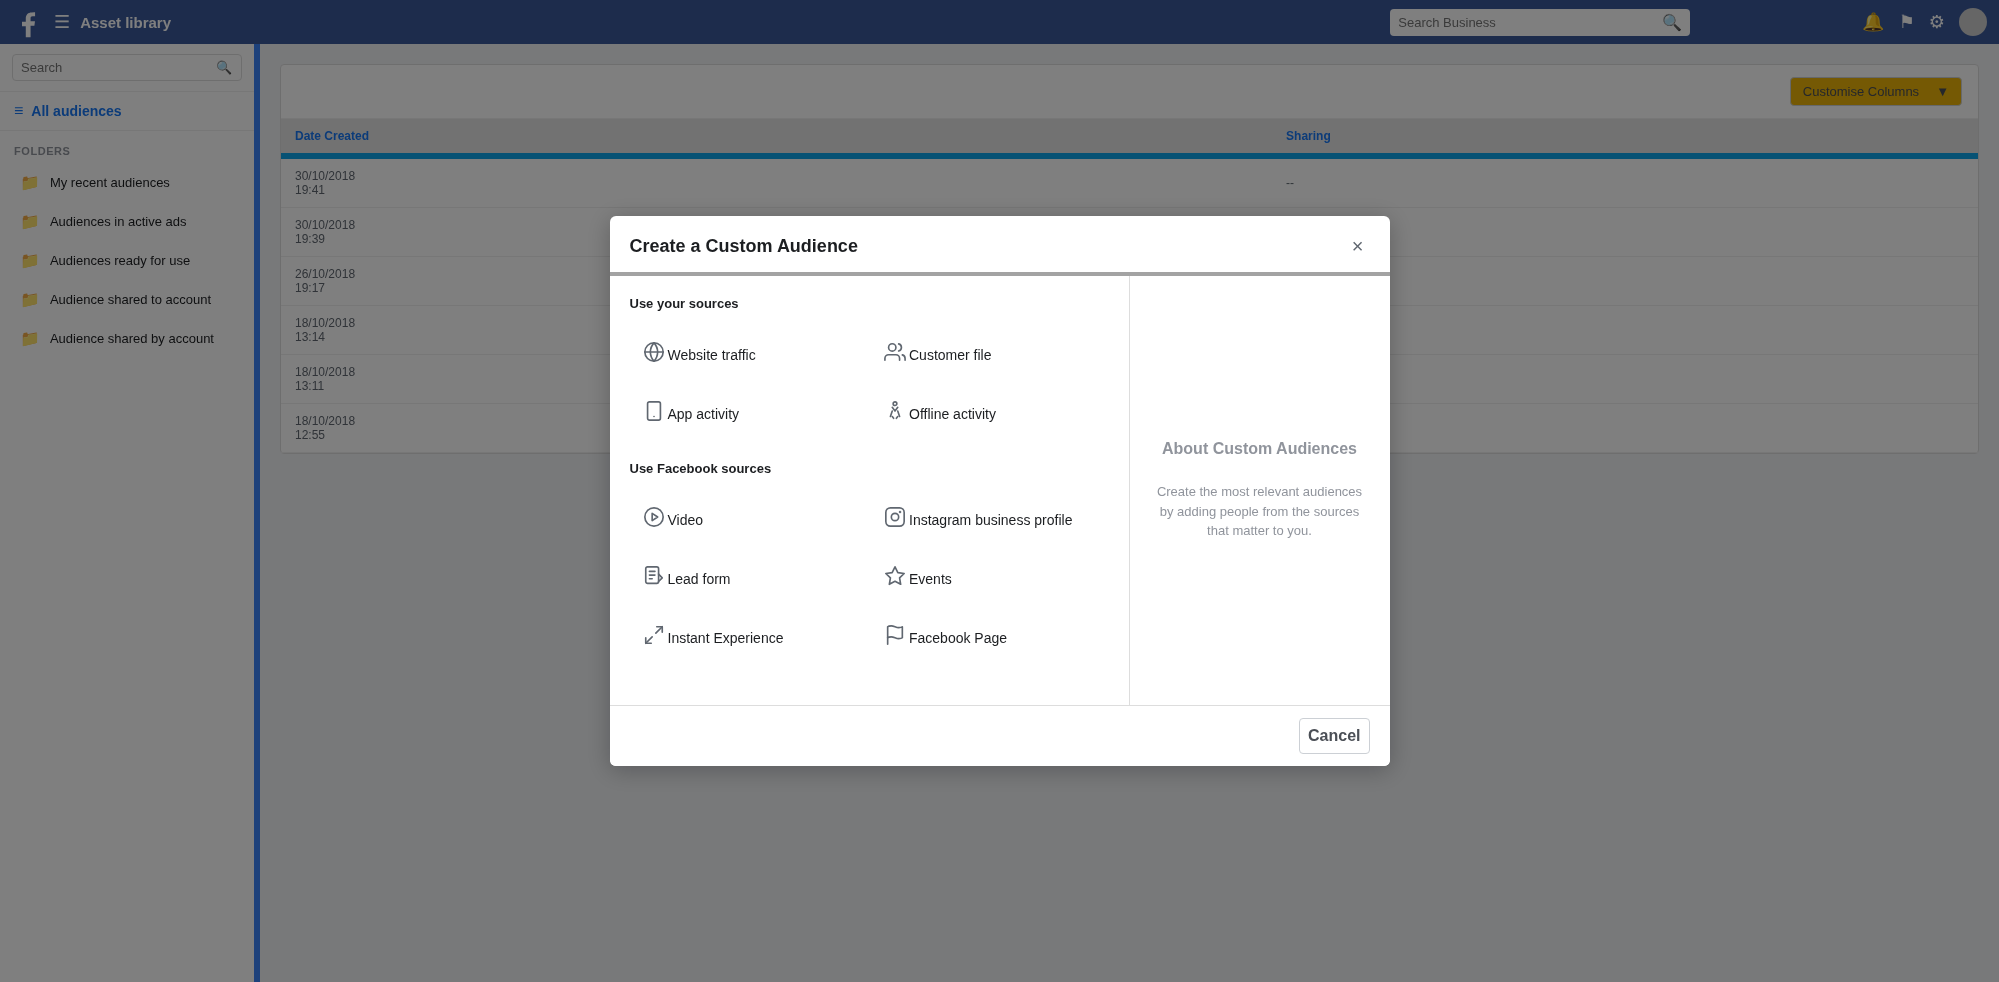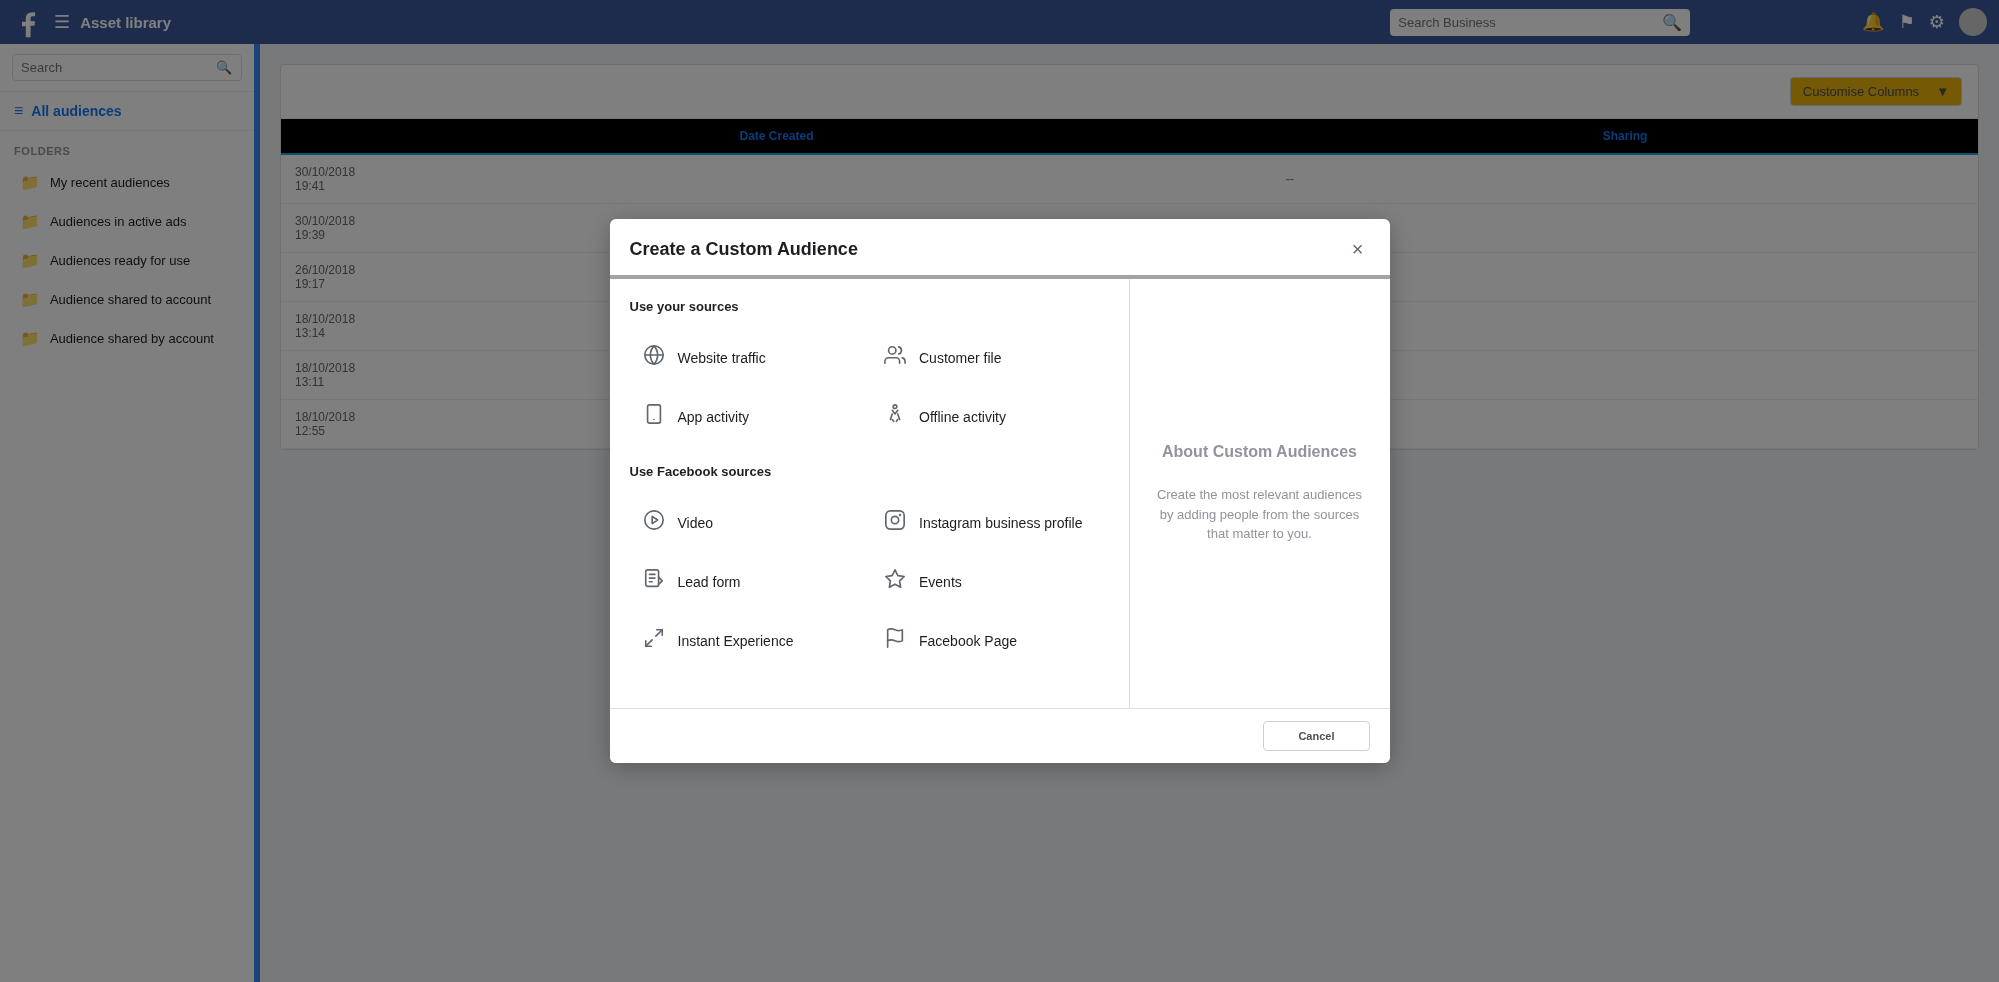--- a/index.html
+++ b/index.html
@@ -68,22 +68,22 @@
     .table-area { background: #fff; border-radius: 4px; border: 1px solid #ddd; }
     .table-toolbar {
       display: flex; justify-content: flex-end; padding: 12px 16px; border-bottom: 1px solid #eee;
     }
     .customise-btn {
       display: flex; align-items: center; gap: 17px; background: #eab308; border: 1px solid #ccd0d5;
       border-radius: 4px; padding: 6px 12px; font-size: 13px; cursor: pointer; color: #4b4f56;
     }
     .table { width: 100%; border-collapse: collapse; }
     .table th {
-      font-size: 12px; font-weight: 700; color: #1877f2; text-align: center;
-      padding: 10px 14px; border-bottom: 2px solid #0ea5e9; background: #000000;
+      font-size: 12px; font-weight: 700; color: #1877f2; text-align: left;
+      padding: 10px 14px; border-bottom: 6px solid #0ea5e9; background: #e5e5e5;
     }
     .table td {
       font-size: 13px; color: #1c1e21; padding: 10px 14px; border-bottom: 1px solid #eee;
     }
     .table .date-col { font-size: 12px; color: #606770; }
     .table .sharing-col { font-size: 12px; color: #606770; }
 
     
     .overlay {
       position: fixed; top: 0; left: 0; right: 0; bottom: 0;
@@ -112,36 +112,36 @@
       width: 260px; padding: 20px; display: flex; flex-direction: column;
       align-items: center; justify-content: center; text-align: center;
     }
     .section-label {
       font-size: 13px; font-weight: 700; color: #1c1e21; margin-bottom: 16px;
     }
     .source-grid {
       display: grid; grid-template-columns: 1fr 1fr; gap: 4px; margin-bottom: 20px;
     }
     .source-item {
-      display: flex; align-items: center; gap: 10px; padding: 14px 10px;
+      display: flex; align-items: center; padding: 14px 10px;
       border-radius: 4px; cursor: pointer; font-size: 14px; color: #1c1e21;
     }
     .source-icon {
       font-size: 20px; color: #606770; flex-shrink: 0; width: 28px; text-align: center;
     }
     .about-title { font-size: 16px; font-weight: 600; color: #90949c; margin-bottom: 24px; }
     .about-text { font-size: 13px; color: #90949c; line-height: 1.5; }
 
     .modal-footer {
       display: flex; justify-content: flex-end; padding: 12px 20px;
       border-top: 1px solid #ddd; background: #fff;
     }
     .cancel-btn {
       background: #fff; border: 1px solid #ccd0d5; border-radius: 4px;
-      padding: 8px 34px; font-size: 11px; color: #4b4f56; cursor: pointer;
+      padding: 8px 8px; font-size: 16px; color: #4b4f56; cursor: pointer;
       font-weight: 600;
     }
   </style>
 </head>
 <body>
 
 <nav class="topnav">
   <svg class="topnav-logo" viewBox="0 0 32 32" fill="#fff">
     <path d="M18.56 31.36V19.84h3.84l.576-4.48h-4.416V12.48c0-1.28.352-2.16 2.176-2.16h2.336V6.304A31.36 31.36 0 0 0 19.616 6.4c-3.456 0-5.824 2.112-5.824 5.984v3.328H10v4.48h3.792V31.36h4.768z"></path>
   </svg>

